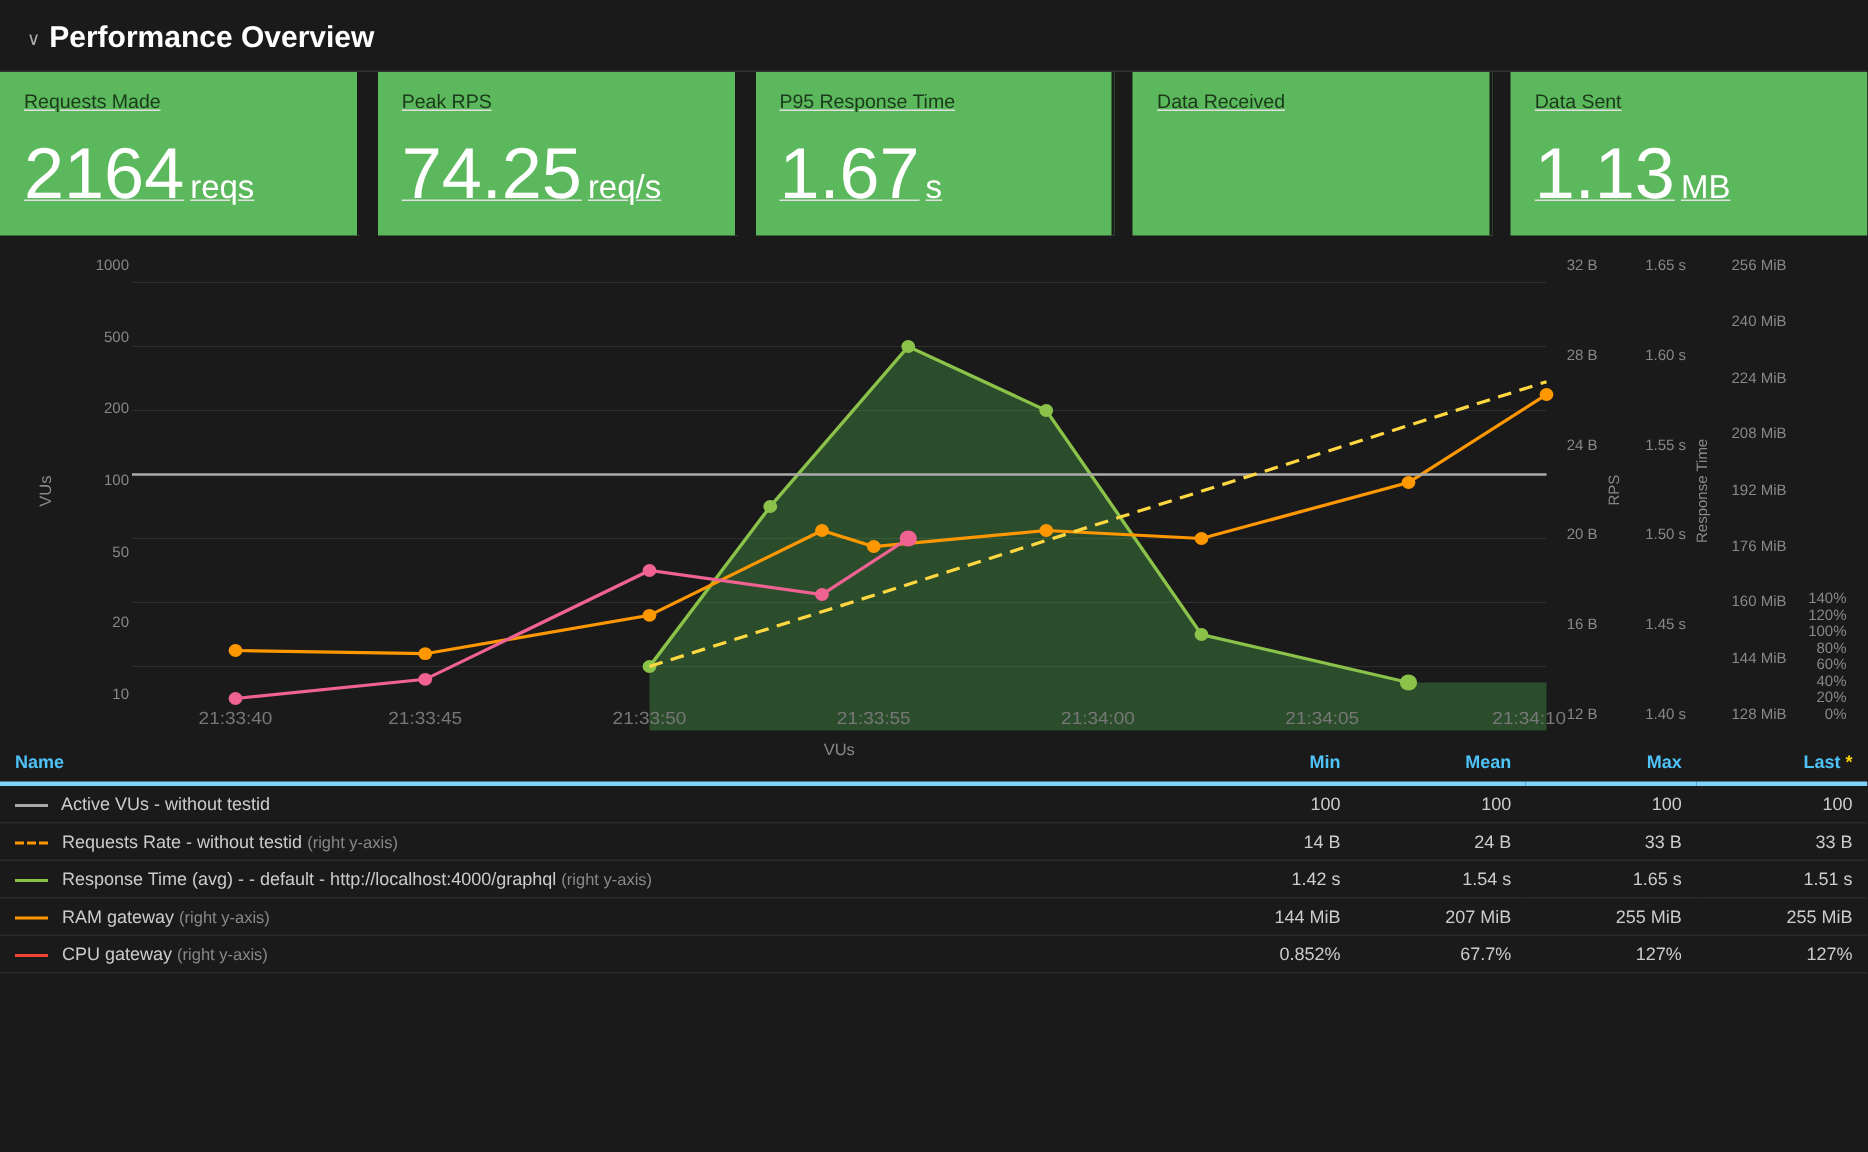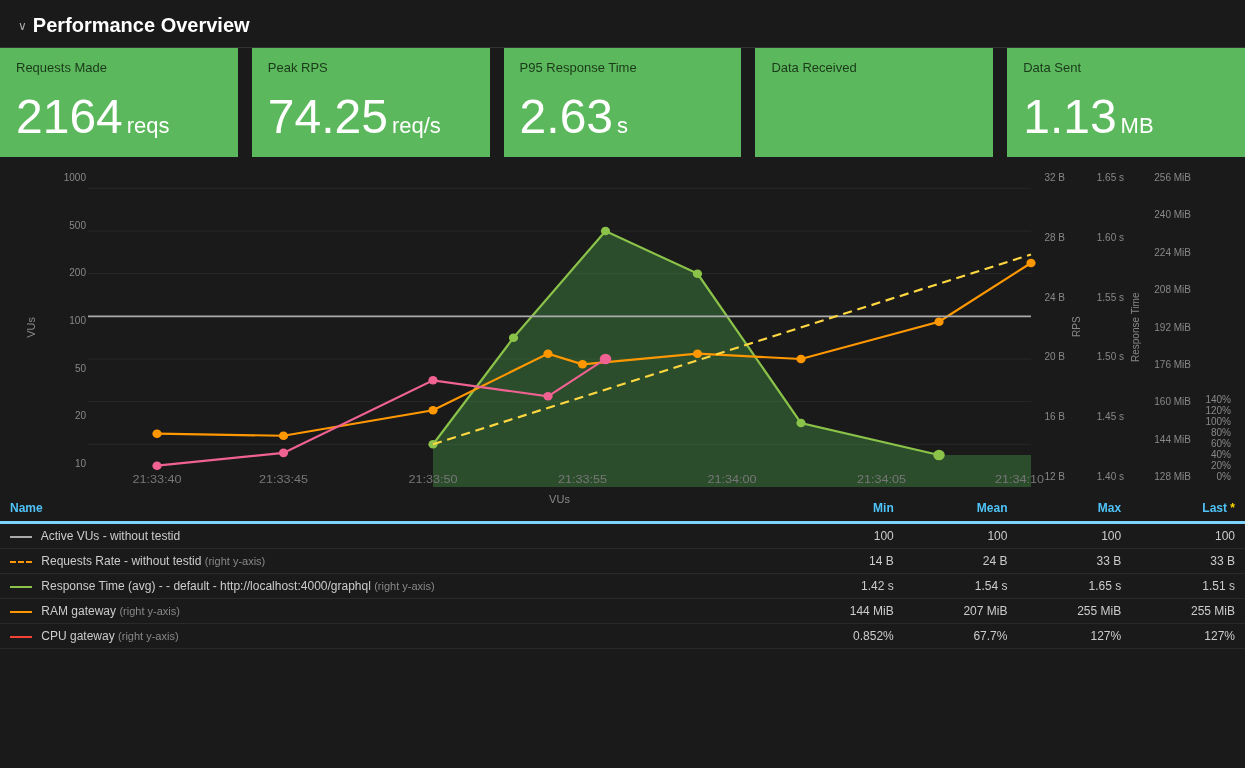--- a/index.html
+++ b/index.html
@@ -27,20 +27,21 @@
       font-size: 20px;
       font-weight: 600;
       color: #fff;
     }
 
     
     .stat-cards {
       display: flex;
       gap: 12px;
       border-top: 1px solid #333;
+      text-decoration: underline;
     }
     .stat-card {
       flex: 1;
       background: #5cb85c;
       padding: 12px 16px 16px;
       border-right: 2px solid #1a1a1a;
     }
     .stat-card:last-child {
       border-right: none;
     }
@@ -135,21 +136,21 @@
   </div>
     <div class="stat-card">
     <div class="stat-label">Peak RPS</div>
     <div>
       <span class="stat-value">74.25</span><span class="stat-unit">req/s</span>
     </div>
   </div>
     <div class="stat-card">
     <div class="stat-label">P95 Response Time</div>
     <div>
-      <span class="stat-value">2.63</span><span class="stat-unit">s</span>
+      <span class="stat-value">1.67</span><span class="stat-unit">s</span>
     </div>
   </div>
     <div class="stat-card">
     <div class="stat-label">Data Received</div>
   </div>
     <div class="stat-card">
     <div class="stat-label">Data Sent</div>
     <div>
       <span class="stat-value">1.13</span><span class="stat-unit">MB</span>
     </div>

